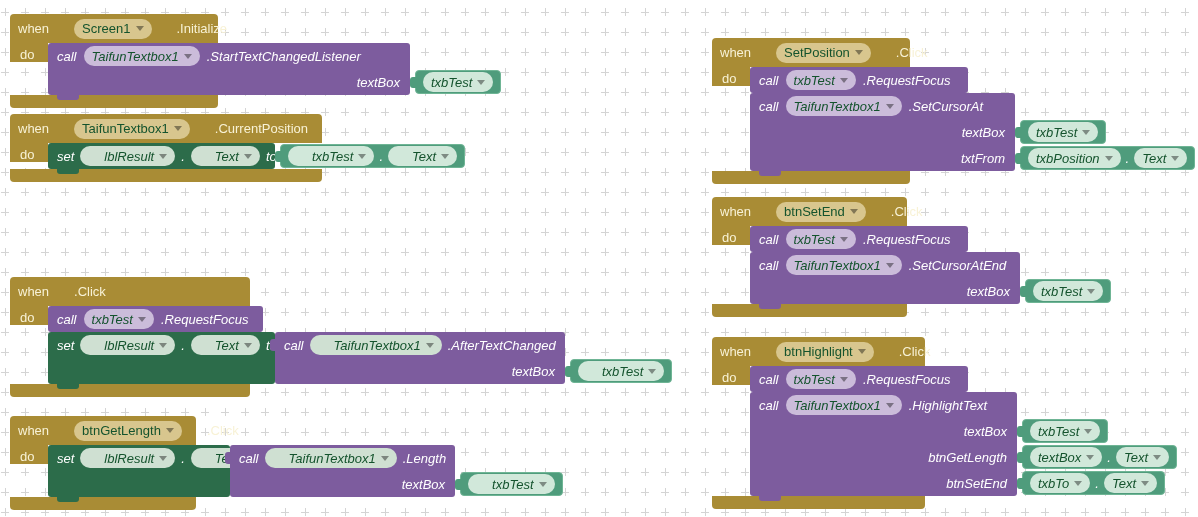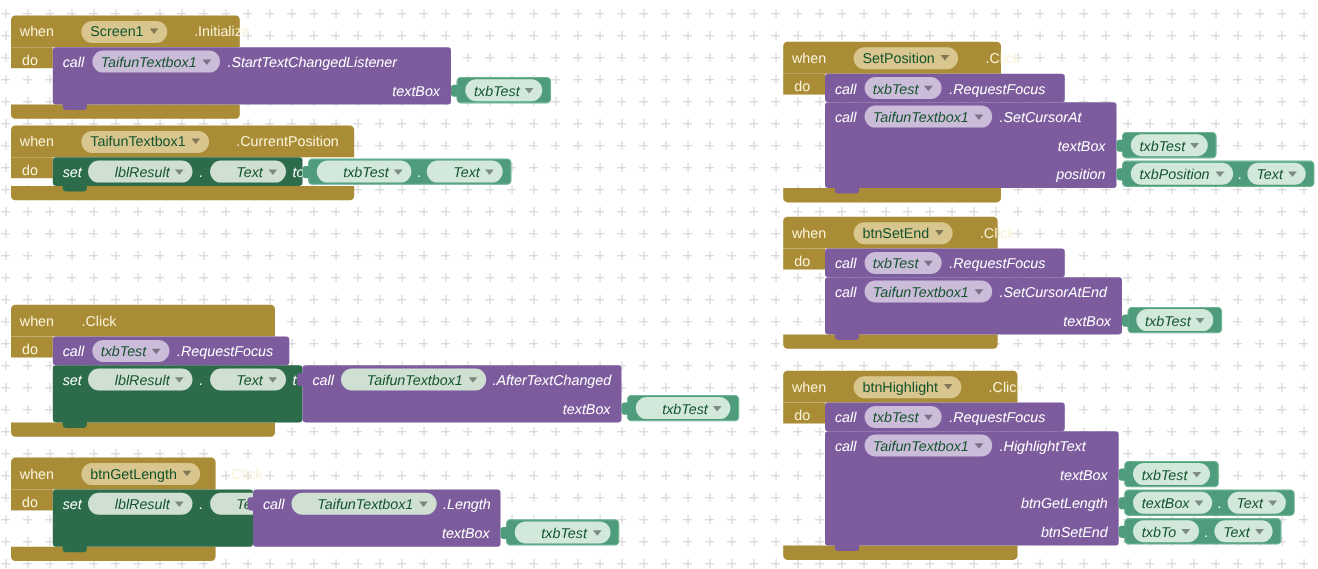--- a/index.html
+++ b/index.html
@@ -386,21 +386,21 @@
           <div class="pr">
             <span class="plabel">textBox</span>
             <span class="val"><span class="g">
                   <span class="chip">
                     <span>txbTest</span>
                     <span class="caret"></span>
                   </span>
                 </span></span>
           </div>
           <div class="pr">
-            <span class="plabel">position</span>
+            <span class="plabel">txtFrom</span>
             <span class="val"><span class="g">
               <span class="chip">
                     <span>txbPosition</span>
                     <span class="caret"></span>
                   </span>
               <span class="dot">.</span>
               <span class="chip">
                     <span>Text</span>
                     <span class="caret"></span>
                   </span>

